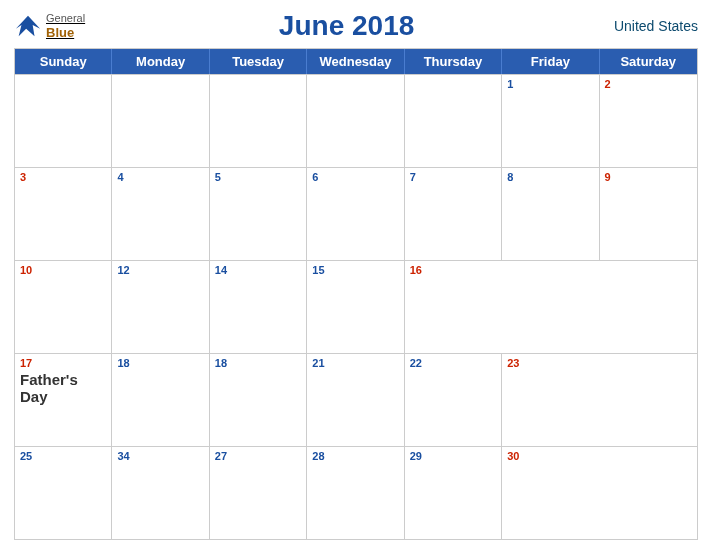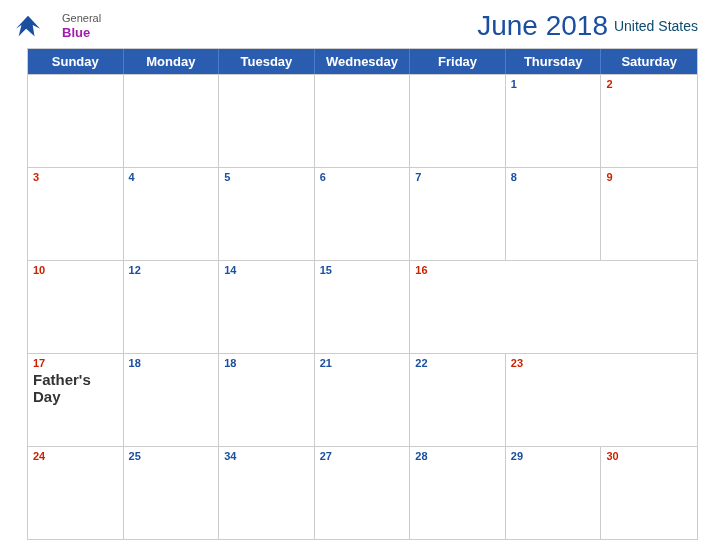--- a/index.html
+++ b/index.html
@@ -19,52 +19,52 @@
     }
     .header {
       display: flex;
       align-items: center;
       justify-content: space-between;
       margin-bottom: 6px;
     }
     .logo {
       display: flex;
       align-items: center;
-      gap: 20px;
+      gap: 4px;
+      text-decoration: underline;
     }
     .logo-text {
       font-size: 13px;
       color: #333;
       line-height: 1.2;
     }
     .logo-text .general { font-size: 11px; color: #555; }
-    .logo-text .blue { font-size: 13px; color: #a21caf; font-weight: bold; }
+    .logo-text .blue { font-size: 13px; color: #a16207; font-weight: bold; }
     .logo-bird {
       width: 28px;
       height: 28px;
     }
     .title {
       font-size: 28px;
       color: #1a4fa0;
-      font-weight: normal;
-      text-align: right;
+      font-weight: bold;
+      text-align: center;
       flex: 1;
     }
     .country {
       font-size: 14px;
       color: #0c4a6e;
       min-width: 90px;
       text-align: right;
     }
     .calendar {
       flex: 1;
       display: flex;
       flex-direction: column;
       border: 1px solid #ccc;
-      margin-left: 13px;
     }
     .day-headers {
       display: grid;
       grid-template-columns: repeat(7, 1fr);
       background: #2a5db0;
     }
     .day-header {
       color: #fff;
       text-align: center;
       padding: 5px 2px;
@@ -128,22 +128,22 @@
     <div class="title">June 2018</div>
     <div class="country">United States</div>
   </div>
 
   <div class="calendar">
     <div class="day-headers">
       <div class="day-header">Sunday</div>
       <div class="day-header">Monday</div>
       <div class="day-header">Tuesday</div>
       <div class="day-header">Wednesday</div>
+      <div class="day-header">Thursday</div>
       <div class="day-header">Friday</div>
-      <div class="day-header">Thursday</div>
       <div class="day-header">Saturday</div>
     </div>
     <div class="weeks" id="weeks-container">
     <div class="week">
           <div class="cell empty"></div>
           <div class="cell empty"></div>
           <div class="cell empty"></div>
           <div class="cell empty"></div>
           <div class="cell empty"></div>
           <div class="cell">
@@ -208,23 +208,20 @@
             <span class="cell-number">21</span>
           </div>
           <div class="cell">
             <span class="cell-number">22</span>
           </div>
           <div class="cell">
             <span class="cell-number saturday">23</span>
           </div>
         </div>
         <div class="week">
-          <div class="cell">
-            <span class="cell-number sunday">24</span>
-          </div>
           <div class="cell">
             <span class="cell-number">25</span>
           </div>
           <div class="cell">
             <span class="cell-number">34</span>
           </div>
           <div class="cell">
             <span class="cell-number">27</span>
           </div>
           <div class="cell">

